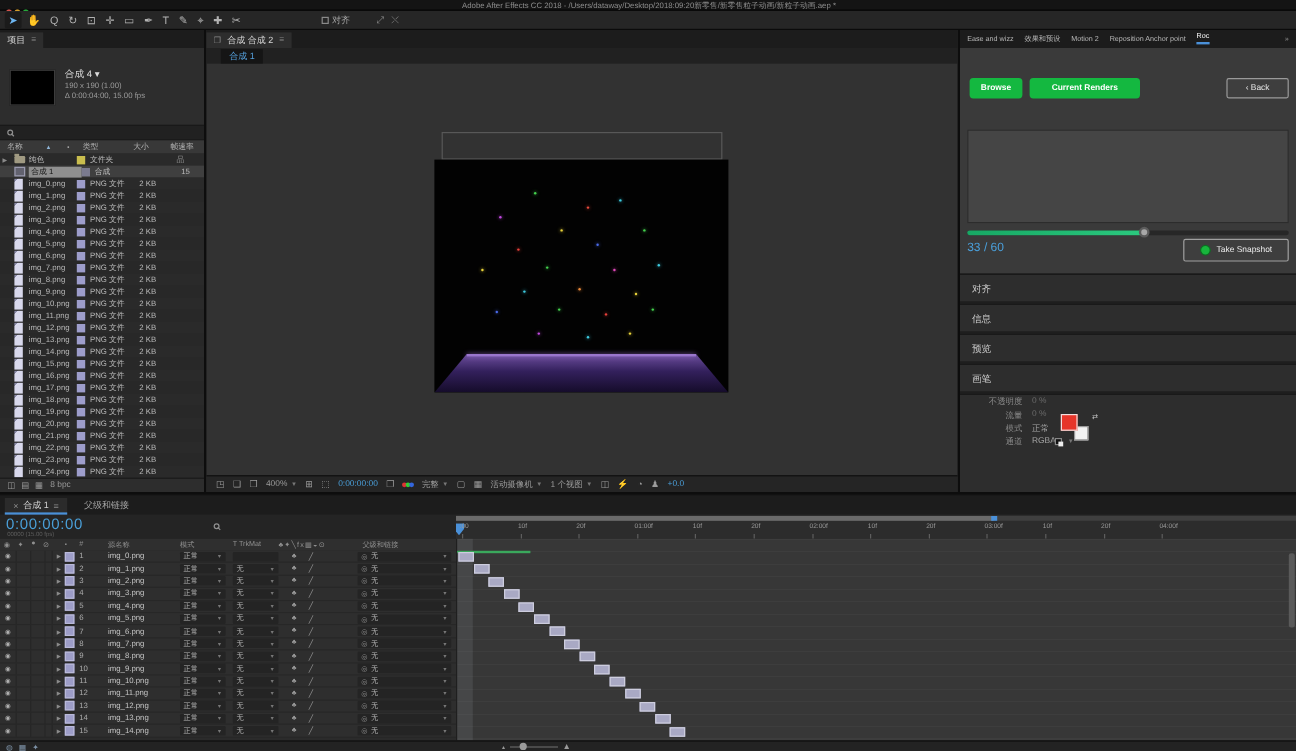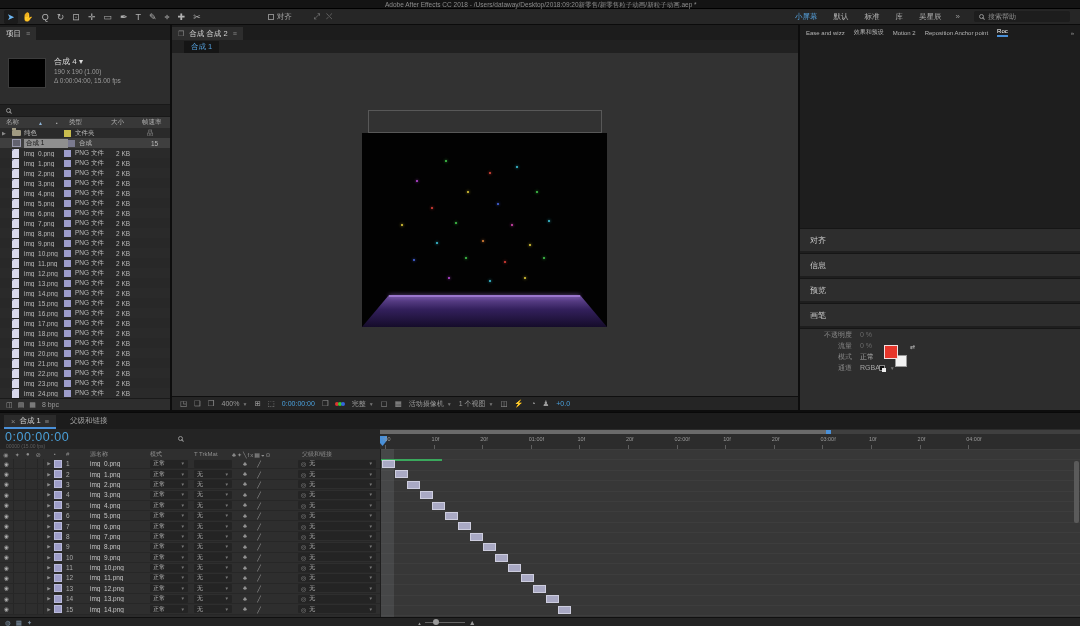--- a/index.html
+++ b/index.html
@@ -207,34 +207,20 @@
         <span class="tool ">✎</span>
         <span class="tool ">⌖</span>
         <span class="tool ">✚</span>
         <span class="tool ">✂</span>
       </span>
     <span class="tb-align">
       <span style="border:1px solid #8a8a8a;width:6px;height:6px;display:inline-block"></span>
       <span>对齐</span>
     </span>
     <span class="tb-exp">⤢⤬</span>
-    <span class="ws-wrap">
-      <span id="workspaces" style="display:flex;gap:16px">
-          <span class="ws active">小屏幕</span>
-          <span class="ws ">默认</span>
-          <span class="ws ">标准</span>
-          <span class="ws ">库</span>
-          <span class="ws ">吴星辰</span>
-        </span>
-      <span class="ws-more">»</span>
-      <span class="searchbox">
-        <span class="mag"></span>
-        <span>搜索帮助</span>
-      </span>
-    </span>
   </div>
 
   <div class="abs project">
     <div class="ptabbar">
       <span class="ptab">
         <span>项目</span>
         <span class="menu">≡</span>
       </span>
     </div>
     <div class="abs proj-thumb"></div>
@@ -640,20 +626,35 @@
 
   <div class="abs right">
     <div class="fx-tabs" id="fx-tabs">
         <span class="fx-tab ">Ease and wizz</span>
         <span class="fx-tab ">效果和预设</span>
         <span class="fx-tab ">Motion 2</span>
         <span class="fx-tab ">Reposition Anchor point</span>
         <span class="fx-tab active">Roc</span>
         <span style="margin-left:auto;color:#999">»</span>
       </div>
+    <div class="abs fx-body">
+      <span class="btn-green" style="left:8px;top:25px;width:44px;height:17px">Browse</span>
+      <span class="btn-green" style="left:58px;top:25px;width:92px;height:17px">Current Renders</span>
+      <span class="btn-back">‹ Back</span>
+      <div class="fx-preview"></div>
+      <div class="fx-slider">
+        <div class="fx-fill" id="fx-fill" style="width: 55%;"></div>
+        <div class="fx-thumb" id="fx-thumb" style="left: calc(55% - 4px);"></div>
+      </div>
+      <span class="fx-progress">33 / 60</span>
+      <span class="btn-snap">
+        <span class="snap-dot"></span>
+        <span>Take Snapshot</span>
+      </span>
+    </div>
     <div id="side-sections">
         <div class="sect" style="top:203px">对齐</div>
         <div class="sect" style="top:228px">信息</div>
         <div class="sect" style="top:253px">预览</div>
         <div class="sect" style="top:278px">画笔</div>
       </div>
     <div class="paint">
       <div id="paint-rows">
           <div class="paint-row dim">
      <span class="lab">不透明度</span>

